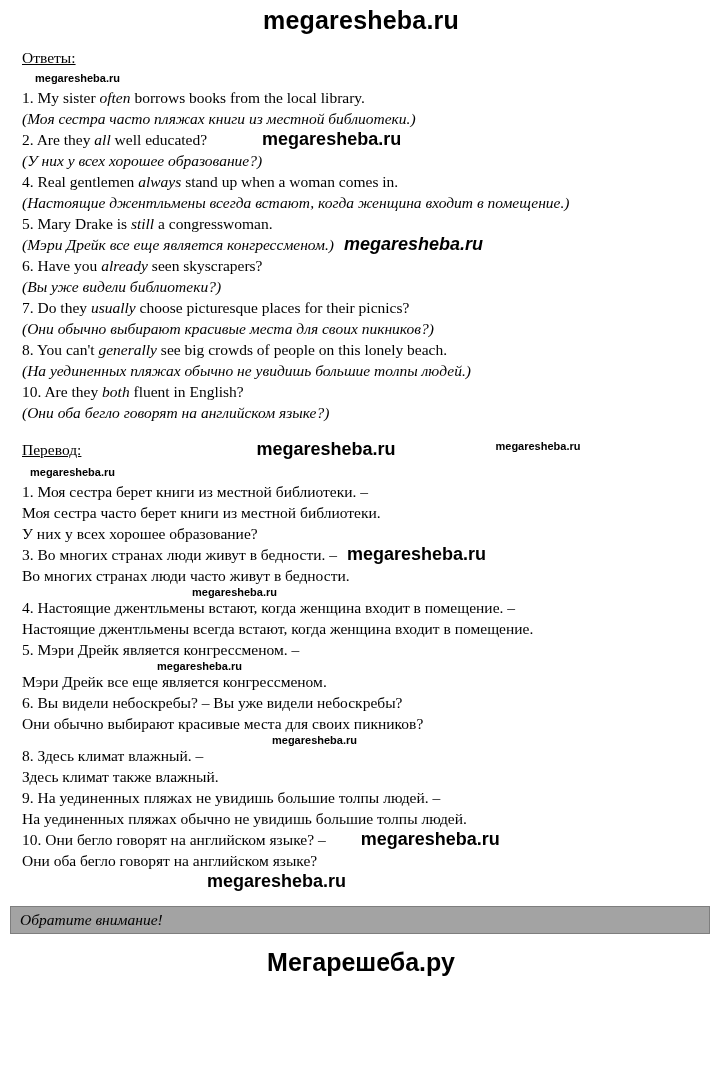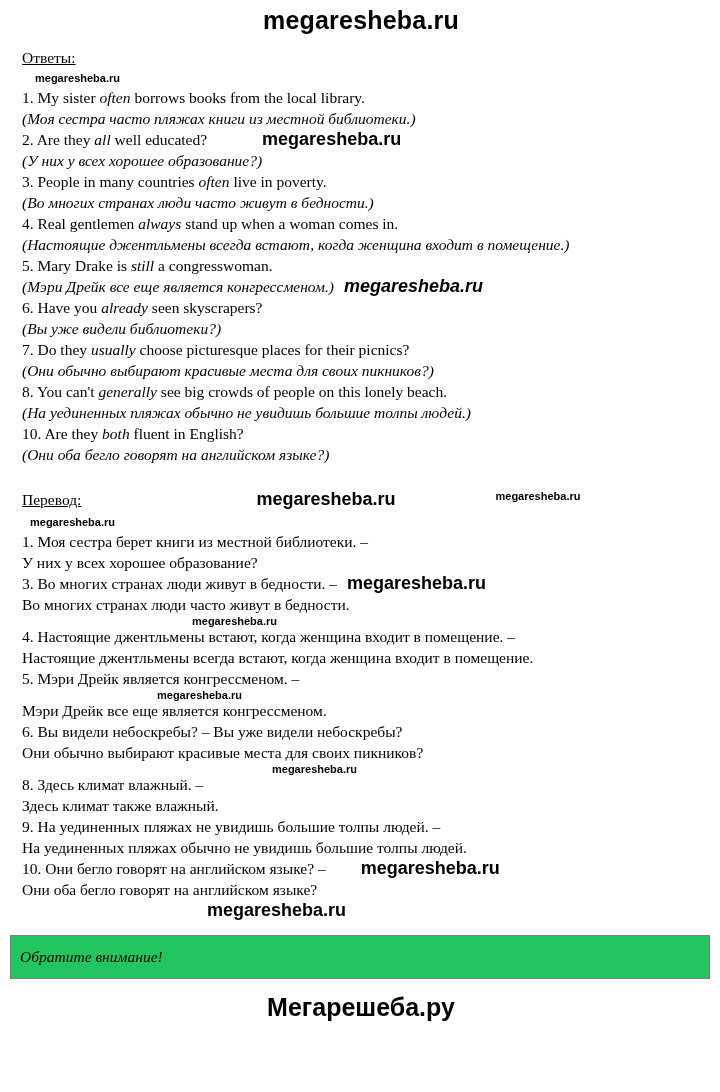--- a/index.html
+++ b/index.html
@@ -10,23 +10,23 @@
   .site-header{text-align:center;font-family:"Liberation Sans","DejaVu Sans",sans-serif;
     font-weight:700;font-size:25px;margin-bottom:12px;letter-spacing:.2px}
   .sec-heading{text-decoration:underline}
   .line{line-height:21px}
   .ru{font-style:italic}
   .tr{}
   .wm-sm{font-family:"Liberation Sans","DejaVu Sans",sans-serif;font-weight:700;font-size:11px;white-space:nowrap}
   .wm-lg{font-family:"Liberation Sans","DejaVu Sans",sans-serif;font-weight:700;font-size:18px;white-space:nowrap}
   .wm-row{height:13px;line-height:13px;margin-top:-2px}
   .wm-row2{line-height:17px}
-  .section-gap{margin-top:24px}
+  .section-gap{margin-top:16px}
   .raise{position:relative;top:-5px}
-  .note-box{border:1px solid #7e7e7e;background:#22c55e;padding:12px 9px;margin:14px -10px 0 -12px;font-style:italic}
+  .note-box{border:1px solid #7e7e7e;background:#a3a3a3;padding:4px 9px;margin:14px -10px 0 -12px;font-style:italic}
   .footer-brand{text-align:center;font-family:"Liberation Sans","DejaVu Sans",sans-serif;
     font-weight:700;font-size:25px;margin-top:14px}
   .ml6{margin-left:6px}.ml8{margin-left:8px}.ml10{margin-left:10px}.ml35{margin-left:35px}
   .ml55{margin-left:55px}.ml95{margin-left:95px}.ml100{margin-left:100px}.ml175{margin-left:175px}
   .indent13{margin-left:13px}.indent135{margin-left:135px}.indent170{margin-left:170px}
   .indent185{margin-left:185px}.indent250{margin-left:250px}
 </style>
 </head>
 <body>
 
@@ -44,24 +44,20 @@
   <div>
     <div class="line"><span>1. My sister </span><em>often</em><span> borrows books from the local library.</span></div>
     <div class="line ru"><span>(Моя сестра часто пляжах книги из местной библиотеки.)</span></div>
   </div>
 
   <div>
     <div class="line"><span>2. Are they </span><em>all</em><span> well educated?</span><span class="wm-lg ml55">megaresheba.ru</span></div>
     <div class="line ru"><span>(У них у всех хорошее образование?)</span></div>
   </div>
 
-  <div>
-    <div class="line"><span>3. People in many countries </span><em>often</em><span> live in poverty.</span></div>
-    <div class="line ru"><span>(Во многих странах люди часто живут в бедности.)</span></div>
-  </div>
 
   <div>
     <div class="line"><span>4. Real gentlemen </span><em>always</em><span> stand up when a woman comes in.</span></div>
     <div class="line ru"><span>(Настоящие джентльмены всегда встают, когда женщина входит в помещение.)</span></div>
   </div>
 
   <div>
     <div class="line"><span>5. Mary Drake is </span><em>still</em><span> a congresswoman.</span></div>
     <div class="line ru"><span>(Мэри Дрейк все еще является конгрессменом.)</span><span class="wm-lg ml10">megaresheba.ru</span></div>
   </div>
@@ -89,20 +85,21 @@
 
   <div class="line section-gap">
     <span class="sec-heading">Перевод:</span><span class="wm-lg ml175">megaresheba.ru</span><span class="wm-sm ml100 raise">megaresheba.ru</span>
   </div>
   <div class="wm-row2">
     <span class="wm-sm ml8">megaresheba.ru</span>
   </div>
 
   <div>
     <div class="line tr"><span>1. Моя сестра берет книги из местной библиотеки. –</span></div>
+    <div class="line tr"><span>Моя сестра часто берет книги из местной библиотеки.</span></div>
   </div>
 
   <div>
     <div class="line tr"><span>У них у всех хорошее образование?</span></div>
   </div>
 
   <div>
     <div class="line tr"><span>3. Во многих странах люди живут в бедности. –</span><span class="wm-lg ml10">megaresheba.ru</span></div>
     <div class="line tr"><span>Во многих странах люди часто живут в бедности.</span></div>
     <div class="wm-row"><span class="wm-sm indent170">megaresheba.ru</span></div>

